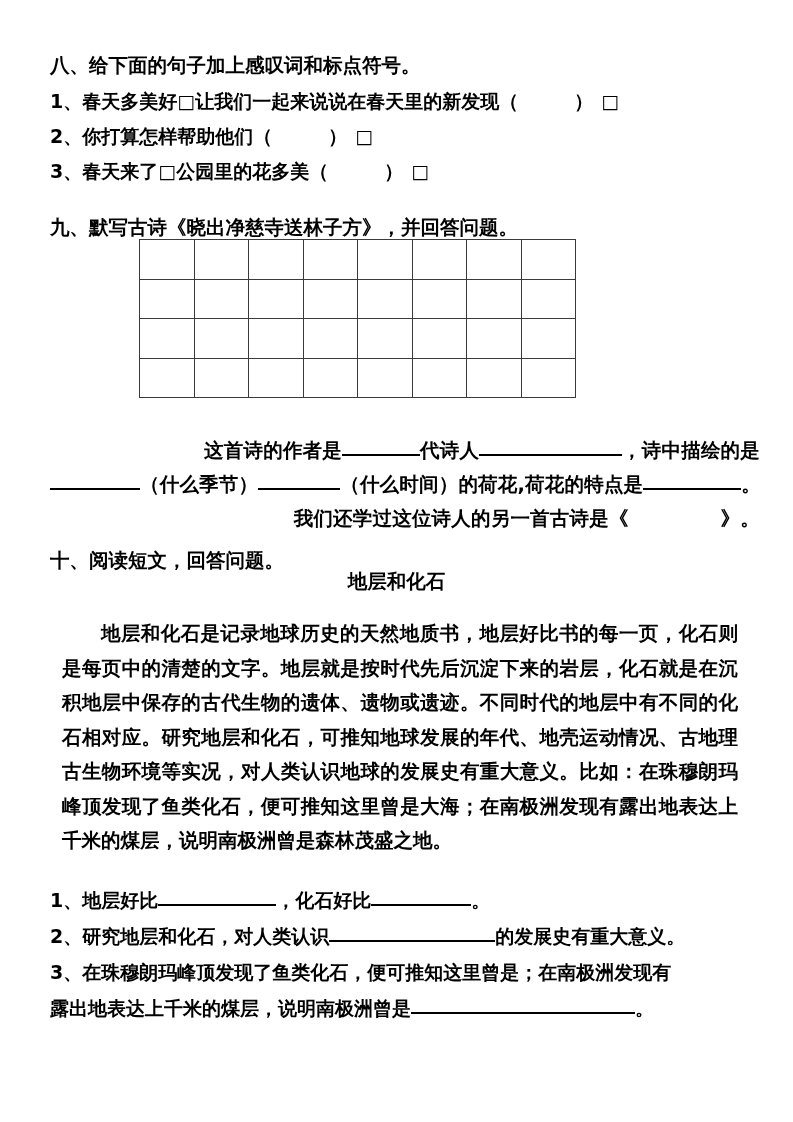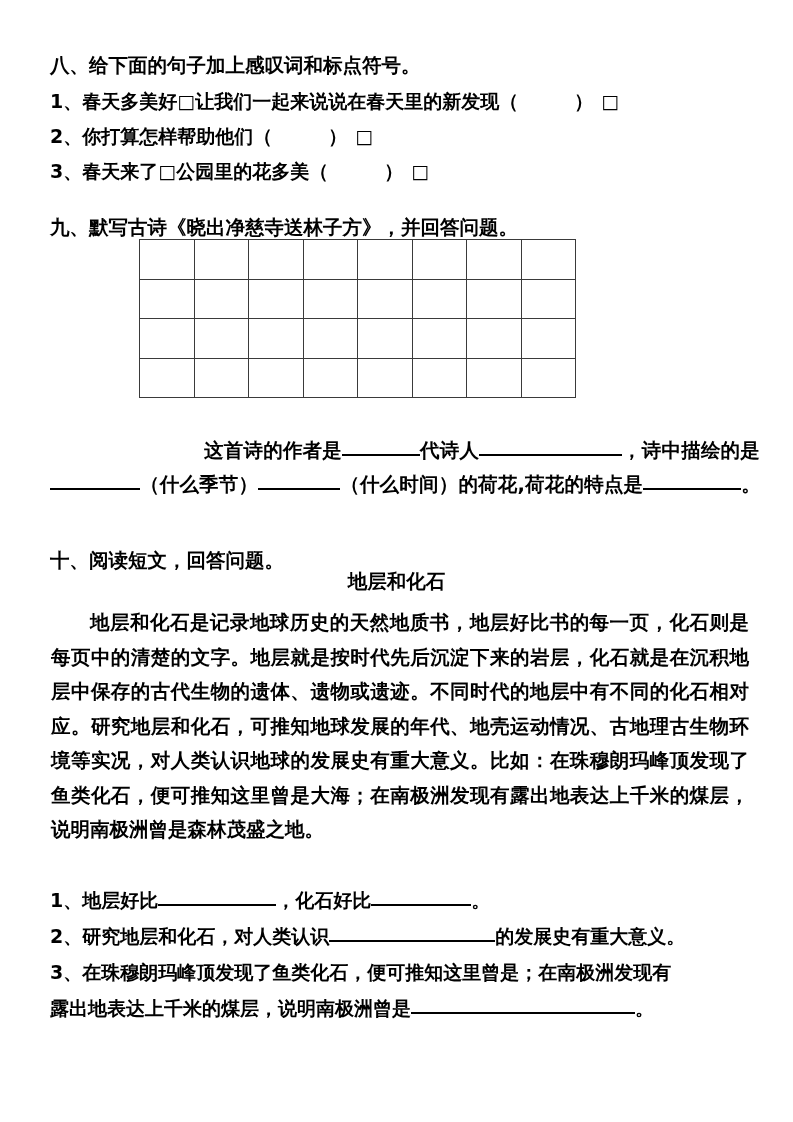--- a/index.html
+++ b/index.html
@@ -113,21 +113,21 @@
     top: 605px;
     width: 700px;
     font-size: 19.5px;
     font-weight: bold;
     line-height: 34.5px;
     text-align: justify;
     text-justify: inter-ideograph;
     letter-spacing: 0px;
   }
   .passage p {
-    margin: 1px;
+    margin: 12px;
     text-indent: 2em;
   }
   .questions {
     position: absolute;
     left: 50px;
     top: 882px;
     width: 710px;
   }
   .questions .q-line { line-height: 36px; }
 </style>
@@ -205,20 +205,23 @@
   <div class="fill-block">
 
     <div class="line">
       <span>这首诗的作者是</span><span class="blank" style="width:78px"></span><span>代诗人</span><span class="blank" style="width:143px"></span><span>，诗中描绘的是</span>
     </div>
 
     <div class="line">
       <span class="blank" style="width:90px"></span><span>（什么季节）</span><span class="blank" style="width:82px"></span><span>（什么时间）的荷花,荷花的特点是</span><span class="blank" style="width:98px"></span><span>。</span>
     </div>
 
+    <div class="line">
+      <span>我们还学过这位诗人的另一首古诗是《</span><span class="gap" style="width:92px"></span><span>》。</span>
+    </div>
   </div>
 
   <div class="reading-head section-head">十、阅读短文，回答问题。</div>
 
   <div class="article-title">地层和化石</div>
 
   <div class="passage">
     <p>地层和化石是记录地球历史的天然地质书，地层好比书的每一页，化石则是每页中的清楚的文字。地层就是按时代先后沉淀下来的岩层，化石就是在沉积地层中保存的古代生物的遗体、遗物或遗迹。不同时代的地层中有不同的化石相对应。研究地层和化石，可推知地球发展的年代、地壳运动情况、古地理古生物环境等实况，对人类认识地球的发展史有重大意义。比如：在珠穆朗玛峰顶发现了鱼类化石，便可推知这里曾是大海；在南极洲发现有露出地表达上千米的煤层，说明南极洲曾是森林茂盛之地。</p>
   </div>
 

